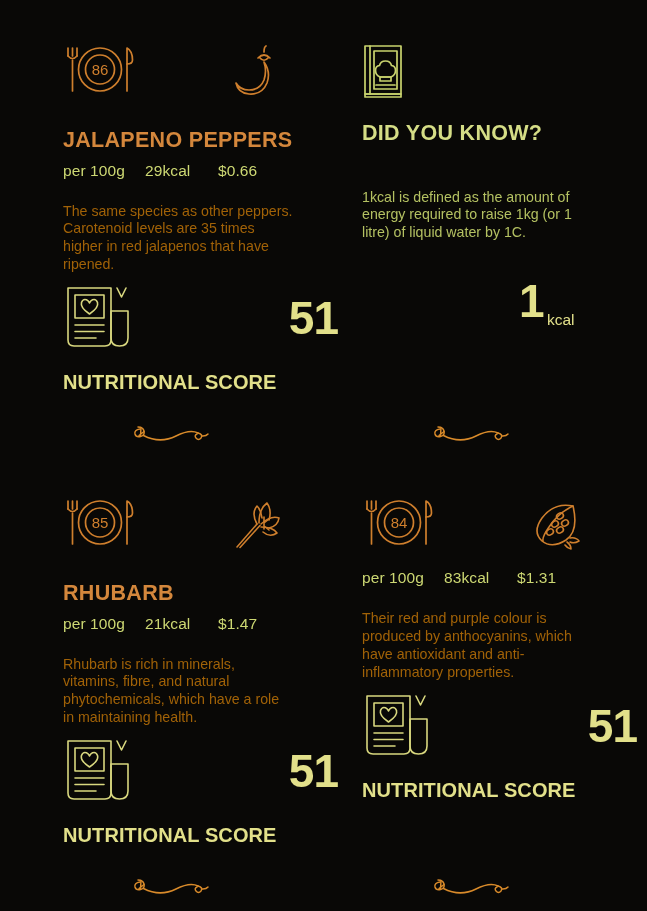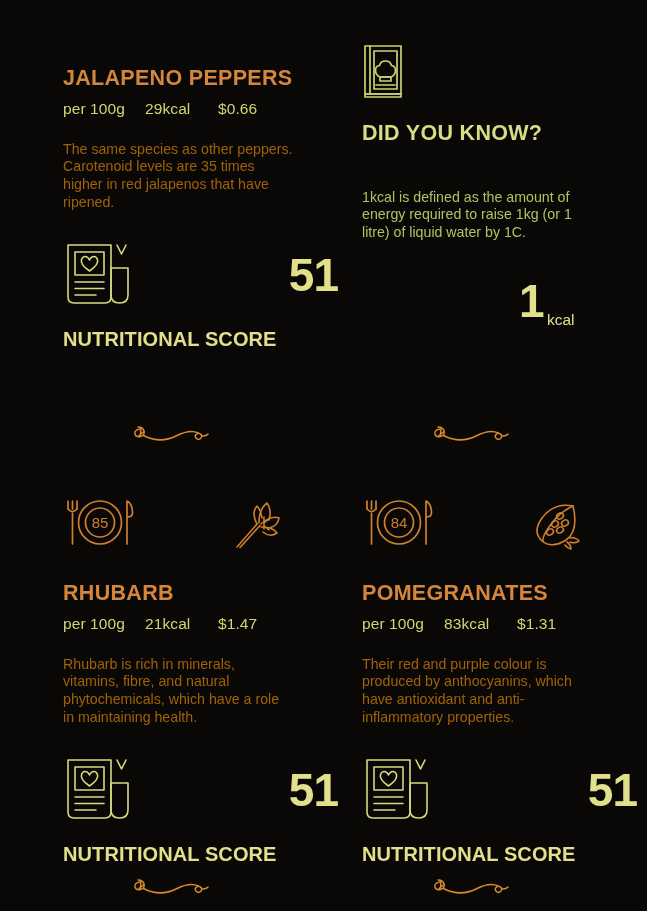--- a/index.html
+++ b/index.html
@@ -96,21 +96,21 @@
     width: 230px;
   }
   .desc.dyk {
     color: #b4c162;
     margin-top: 22px;
   }
 
   
   .score-block {
     position: relative;
-    margin-top: 30px;
+    margin-top: 11px;
     height: 92px;
     width: 280px;
   }
   .score-icon {
     position: absolute;
     left: 2px;
     top: 0;
   }
   .score-number {
     position: absolute;
@@ -168,20 +168,44 @@
   .fl-c { left: 130px; top: 875px; }
   .fl-d { left: 430px; top: 875px; }
 </style>
 </head>
 <body>
 
 <div class="canvas">
 
   <div class="card col-left row-top">
 
+    <div class="icon-row">
+
+      <svg class="plate-icon" width="75" height="56" viewBox="0 0 75 56">
+        <g fill="none" stroke="#cf7f2d" stroke-width="1.7" stroke-linecap="round" stroke-linejoin="round">
+          <path d="M5 4 L5 12 M9.5 4 L9.5 12 M14 4 L14 12"></path>
+          <path d="M5 12 Q9.5 17 14 12"></path>
+          <path d="M9.5 16 L9.5 47"></path>
+          <circle cx="37" cy="25.5" r="21.5"></circle>
+          <circle cx="37" cy="25.5" r="14.5"></circle>
+          <path d="M64 4 Q69.5 7 69.5 16 Q69.5 20 64 20 L64 4 Z"></path>
+          <path d="M64 20 L64 47"></path>
+        </g>
+        <text x="37" y="31" text-anchor="middle" font-family="'Liberation Sans', sans-serif" font-size="15" fill="#cf7f2d">86</text>
+      </svg>
+
+      <svg class="food-icon" width="52" height="56" viewBox="0 0 52 56">
+        <g fill="none" stroke="#cf7f2d" stroke-width="1.7" stroke-linecap="round" stroke-linejoin="round">
+          <path d="M33 8 Q33 3 35 2"></path>
+          <path d="M27 14 Q33 8 39 14"></path>
+          <path d="M28.5 13.5 Q33 19 37.5 13.5"></path>
+          <path d="M33 18 Q40 28 36 39 Q31 51 18 50 Q7 49 5 39 Q9 46 18 46 Q29 46 33 36 Q36 27 33 18 Z"></path>
+        </g>
+      </svg>
+    </div>
 
     <div class="food-title">JALAPENO PEPPERS</div>
 
     <div class="stats">
       <span class="s-per">per 100g</span>
       <span class="s-kcal">29kcal</span>
       <span class="s-price">$0.66</span>
     </div>
 
     <div class="desc">The same species as other peppers. Carotenoid levels are 35 times higher in red jalapenos that have ripened.</div>
@@ -307,21 +331,20 @@
           <ellipse cx="35" cy="26" rx="3.6" ry="2.8" transform="rotate(-32 35 26)"></ellipse>
           <ellipse cx="25" cy="27" rx="3.6" ry="2.8" transform="rotate(-32 25 27)"></ellipse>
           <ellipse cx="30" cy="33" rx="3.6" ry="2.8" transform="rotate(-32 30 33)"></ellipse>
           <ellipse cx="20" cy="35" rx="3.6" ry="2.8" transform="rotate(-32 20 35)"></ellipse>
           <path d="M40 41 Q46 40 49 44 Q44 47 40 45"></path>
           <path d="M37 45 Q41 48 41 52 Q37 51 35 48"></path>
         </g>
       </svg>
     </div>
 
-    <div class="food-title">POMEGRANATES</div>
 
     <div class="stats">
       <span class="s-per">per 100g</span>
       <span class="s-kcal">83kcal</span>
       <span class="s-price">$1.31</span>
     </div>
 
     <div class="desc">Their red and purple colour is produced by anthocyanins, which have antioxidant and anti-inflammatory properties.</div>
 
     <div class="score-block">

